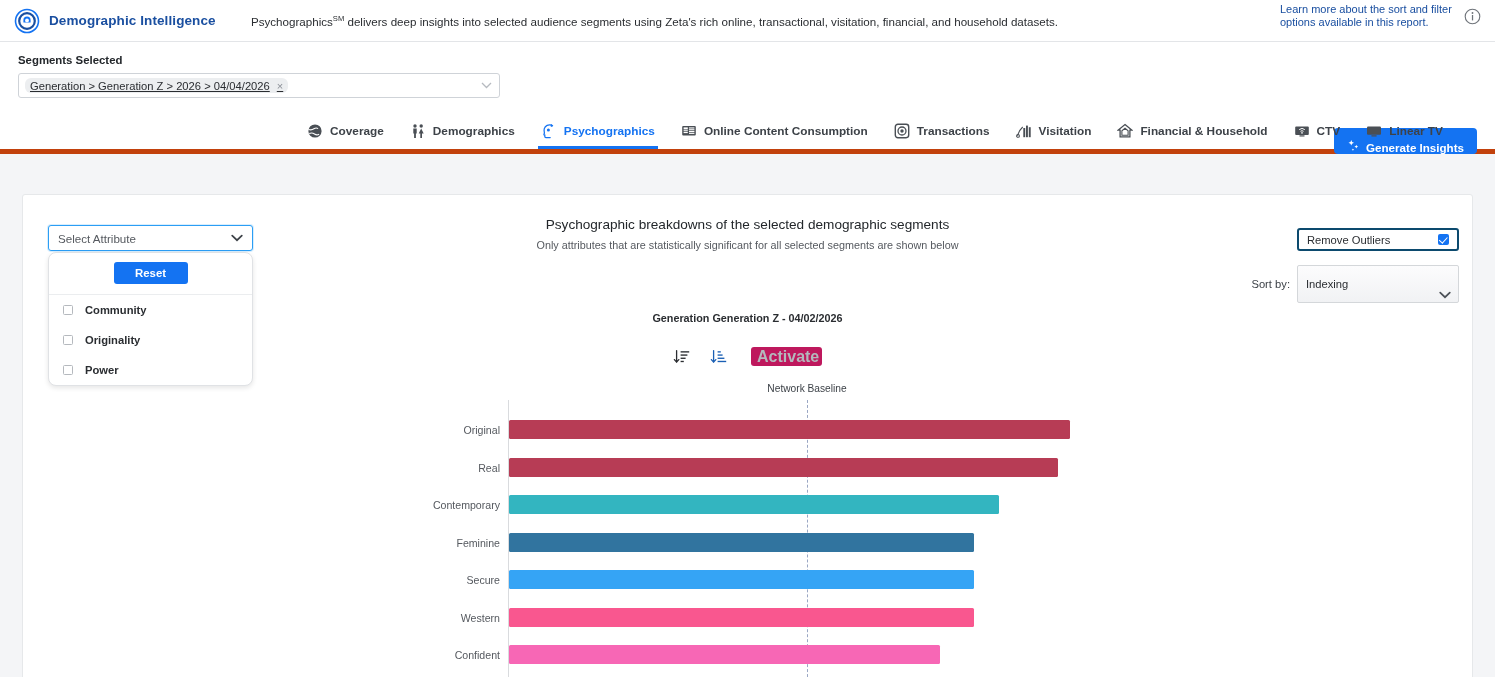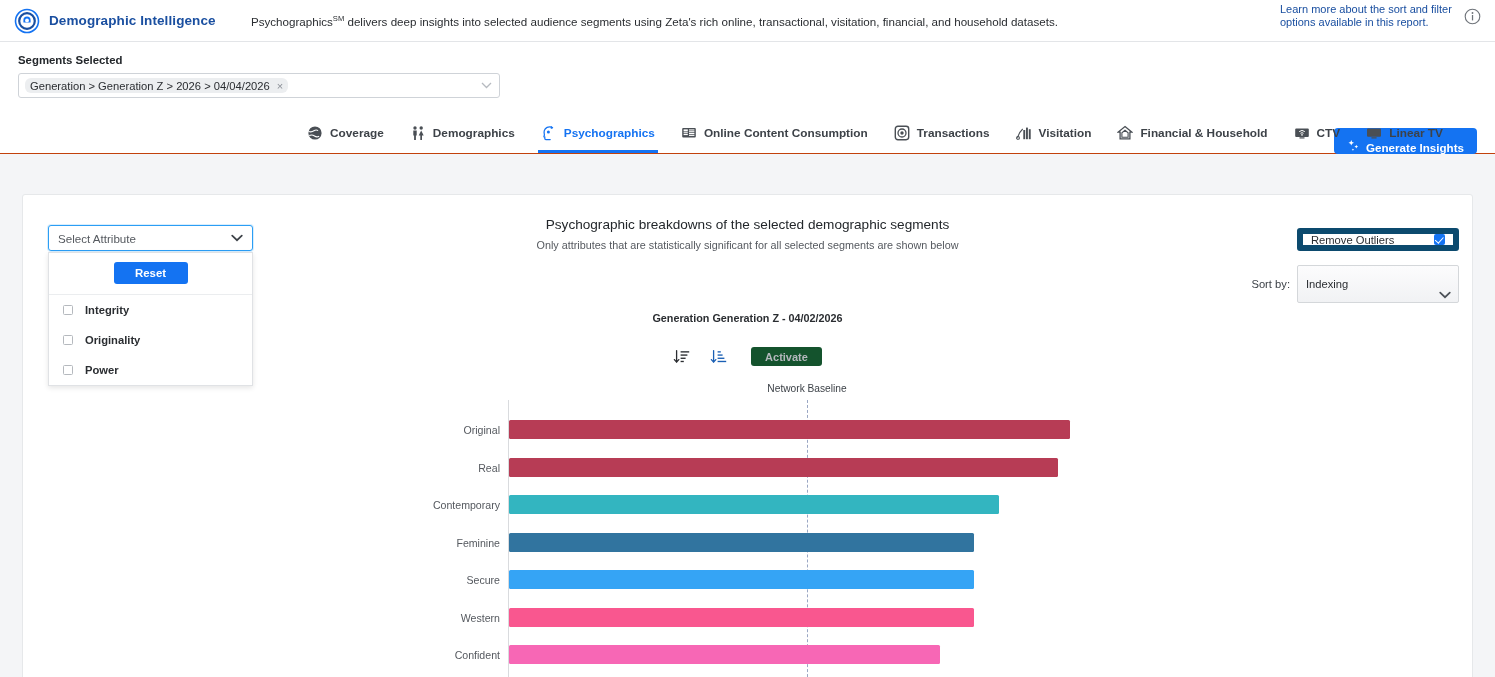--- a/index.html
+++ b/index.html
@@ -53,38 +53,39 @@
   .seg-label { font-size:11.4px; font-weight:bold; color:#23272b; margin-bottom:7px; }
   .seg-select {
     width:482px; height:25px; border:1px solid #cfd3d8; border-radius:3px;
     background:#fff; display:flex; align-items:center; padding:0 6px;
     position:relative;
   }
   .seg-chip {
     background:#eceef0; border-radius:6px; padding:1.5px 5px;
     font-size:11.2px; color:#2a2d31; display:flex; align-items:center; gap:7px;
     white-space:nowrap;
+    text-decoration:underline;
   }
   .chip-x { color:#8b9097; font-size:11px; cursor:pointer; }
   .seg-caret {
     position:absolute; right:7px; top:50%; transform:translateY(-50%);
     color:#b6bac0; font-size:9px;
   }
   .gen-btn {
     position:absolute; right:18px; top:86px;
     background:#1473f2; color:#fff; border:none; border-radius:4px;
     height:26px; padding:0 13px; font-size:11.6px; font-weight:bold;
     display:flex; align-items:flex-end; gap:6px; cursor:pointer;
     font-family:"Liberation Sans", sans-serif;
   }
 
   
   .tabs {
     background:#fff; height:42px; display:flex; align-items:stretch;
-    justify-content:center; gap:0; border-bottom:1px solid #c2410c;
+    justify-content:center; gap:0; border-bottom:5px solid #c2410c;
     padding-left:268px; padding-right:0;
   }
   .tab {
     display:flex; align-items:center; gap:7px;
     font-size:11.8px; font-weight:bold; color:#3d4248;
     padding:0 13px; cursor:pointer; position:relative;
     white-space:nowrap;
   }
   .tab:first-child { padding-left:0; }
   .tab.active { color:#1473f2; }
@@ -113,21 +114,21 @@
   .attr-wrap { position:absolute; left:25px; top:30px; width:205px; }
   .attr-box {
     height:26px; border:1px solid #2b9ef5; border-radius:3px; background:#fff;
     display:flex; align-items:center; padding:0 9px; font-size:11.6px;
     color:#55595f; position:relative; cursor:pointer;
     box-shadow:0 0 0 1px rgba(43,158,245,.18);
   }
   .attr-caret { position:absolute; right:9px; color:#3d4248; font-size:10px; }
   .attr-menu {
     position:absolute; left:0; top:27px; width:205px;
-    background:#fff; border:1px solid #e0e2e5; border-radius:0;
+    background:#fff; border:1px solid #e0e2e5; border-radius:8px;
     box-shadow:0 2px 5px rgba(0,0,0,.10);
   }
   .reset-row { padding:9px 0 10px 0; display:flex; justify-content:center;
     border-bottom:1px solid #ebedef; }
   .reset-btn {
     background:#1473f2; color:#fff; border:none; border-radius:3px;
     width:74px; height:22px; font-size:11.4px; font-weight:bold; cursor:pointer;
     font-family:"Liberation Sans", sans-serif;
   }
   .opt {
@@ -136,21 +137,21 @@
     cursor:pointer;
   }
   .cbx {
     width:10px; height:10px; border:1px solid #b5b9be; border-radius:1.5px;
     background:#fff; flex:0 0 10px;
   }
 
   
   .outlier-box {
     position:absolute; right:13px; top:33px; width:162px; height:23px;
-    border:6px solid #0c4a6e; border-radius:3px; background:#fff;
+    border:2px solid #0c4a6e; border-radius:3px; background:#fff;
     display:flex; align-items:center; padding:0 8px; font-size:11.2px;
     color:#2a2d31; justify-content:space-between; cursor:pointer;
   }
   .cbx-on {
     width:11px; height:11px; border-radius:2px; background:#1473f2;
     position:relative; flex:0 0 11px;
   }
   .cbx-on::after {
     content:""; position:absolute; left:3px; top:.5px; width:3.5px; height:6.5px;
     border:solid #fff; border-width:0 1.6px 1.6px 0; transform:rotate(42deg);
@@ -171,22 +172,22 @@
   .seg-chart-title {
     position:absolute; left:0; right:0; top:117px; text-align:center;
     font-size:10.8px; font-weight:bold; color:#2a2d31;
   }
   .icon-row {
     position:absolute; left:0; right:0; top:152px;
     display:flex; justify-content:center; align-items:center; gap:19px;
   }
   .sort-ico { width:18px; height:18px; cursor:pointer; }
   .activate-btn {
-    width:71px; height:19px; background:#14532d; border:none; border-radius:3px;
-    color:#b4b8bd; font-size:11px; font-weight:bold; cursor:default;
+    width:71px; height:19px; background:#be185d; border:none; border-radius:3px;
+    color:#b4b8bd; font-size:16px; font-weight:bold; cursor:default;
     font-family:"Liberation Sans", sans-serif; margin-left:4px;
   }
 
   
   .chart-area { position:absolute; left:0; top:188px; right:0; bottom:0; }
   .baseline-lbl {
     position:absolute; left:784px; top:0; transform:translateX(-50%);
     font-size:10.2px; color:#3d4248; white-space:nowrap;
   }
   .plot { position:absolute; left:0; top:17px; right:0; bottom:0; }
@@ -384,21 +385,21 @@
             <path d="M1.2 1.6L6 6.2l4.8-4.6" fill="none" stroke="#3d4248" stroke-width="1.7" stroke-linecap="round"></path>
           </svg>
       </span>
     </div>
     <div class="attr-menu">
       <div class="reset-row">
         <button class="reset-btn">Reset</button>
       </div>
       <div class="opt">
         <span class="cbx"></span>
-        <span>Integrity</span>
+        <span>Community</span>
       </div>
       <div class="opt">
         <span class="cbx"></span>
         <span>Originality</span>
       </div>
       <div class="opt">
         <span class="cbx"></span>
         <span>Power</span>
       </div>
     </div>

